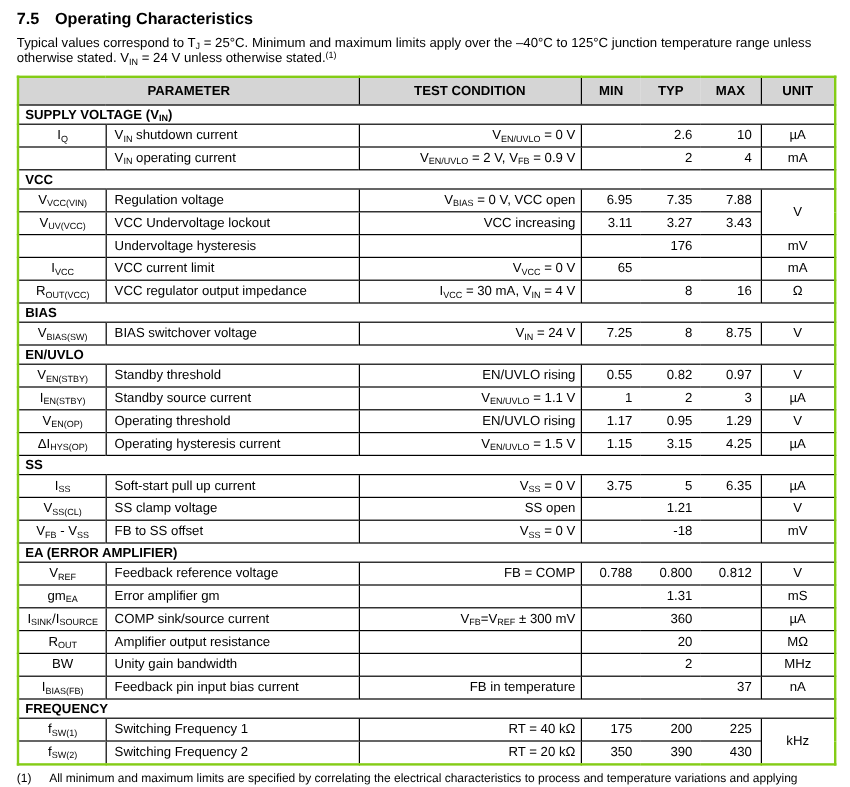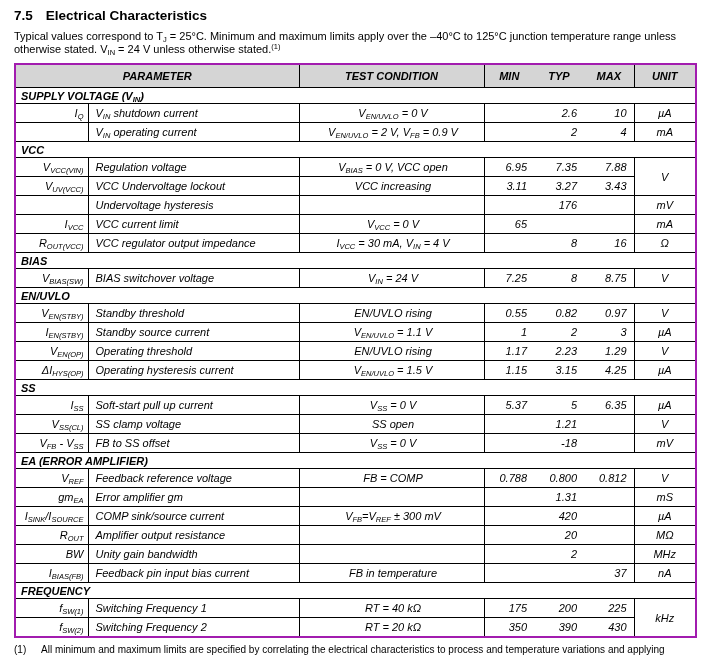--- a/index.html
+++ b/index.html
@@ -7,46 +7,46 @@
     width:708px;height:656px;overflow:hidden;box-sizing:border-box;
     font-family:"Liberation Sans","DejaVu Sans",sans-serif;color:#000;
     padding:8px 13px 0 14px;
   }
   .title-row{display:flex;gap:13px;font-size:13.5px;font-weight:bold;margin:0 0 7px 0;}
   .intro{font-size:11px;line-height:13px;width:681px;margin-bottom:7px;}
   sub{font-size:7.5px;line-height:0;vertical-align:-2px;letter-spacing:0;}
   sup{font-size:7.5px;line-height:0;vertical-align:4px;}
   table.spec{
     border-collapse:collapse;table-layout:fixed;width:681px;
-    font-size:11px;border:2px solid #a21caf;font-style:italic;
+    font-size:11px;border:2px solid #84cc16;
   }
   col.w-sym{width:73px;} col.w-par{width:211px;} col.w-cond{width:185px;}
   col.w-num{width:50px;} col.w-unit{width:62px;}
   th{
     background:#d5d5d5;font-size:11px;font-weight:bold;text-align:center;
     height:22px;padding:0 4px;border-bottom:1px solid #000;
   }
   td{border-top:1px solid #000;padding:0 4px;height:18px;vertical-align:middle;}
   tr.section-row td{font-weight:bold;height:15px;padding-left:5px;text-align:left;}
   .b-l{border-left:1px solid #000;}
-  .c-sym{text-align:right;padding-left:5px;}
+  .c-sym{text-align:center;padding-left:5px;}
   .c-par{text-align:left;padding-left:7px;margin-top:45px;}
-  .c-cond{text-align:center;padding-left:7px;}
+  .c-cond{text-align:right;padding-left:7px;}
   .c-num{text-align:right;padding-right:7px;}
   .c-unit{text-align:center;margin-left:16px;}
   .footnote{display:flex;font-size:10px;line-height:12px;margin-top:6px;}
   .footnote .fn-num{width:27px;flex:none;}
   .footnote .fn-text{width:648px;}
 </style>
 </head>
 <body>
 
 <div class="title-row">
   <span>7.5</span>
-  <span>Electrical Characteristics</span>
+  <span>Operating Characteristics</span>
 </div>
 
 <div class="intro">Typical values correspond to T<sub>J</sub> = 25°C. Minimum and maximum limits apply over the –40°C to 125°C junction temperature range unless otherwise stated. V<sub>IN</sub> = 24 V unless otherwise stated.<sup>(1)</sup></div>
 
 <table class="spec">
   <colgroup>
     <col class="w-sym">
       <col class="w-par">
       <col class="w-cond">
     <col class="w-num">
@@ -164,41 +164,41 @@
         <td class="c-num b-l">1</td>
         <td class="c-num">2</td>
         <td class="c-num">3</td>
         <td class="c-unit b-l">µA</td>
       </tr>
       <tr>
         <td class="c-sym">V<sub>EN(OP)</sub></td>
         <td class="c-par b-l">Operating threshold</td>
         <td class="c-cond b-l">EN/UVLO rising</td>
         <td class="c-num b-l">1.17</td>
-        <td class="c-num">2.23</td>
+        <td class="c-num">0.95</td>
         <td class="c-num">1.29</td>
         <td class="c-unit b-l">V</td>
       </tr>
       <tr>
         <td class="c-sym">ΔI<sub>HYS(OP)</sub></td>
         <td class="c-par b-l">Operating hysteresis current</td>
         <td class="c-cond b-l">V<sub>EN/UVLO</sub> = 1.5 V</td>
         <td class="c-num b-l">1.15</td>
         <td class="c-num">3.15</td>
         <td class="c-num">4.25</td>
         <td class="c-unit b-l">µA</td>
       </tr>
       <tr class="section-row">
         <td colspan="7">SS</td>
       </tr>
       <tr>
         <td class="c-sym">I<sub>SS</sub></td>
         <td class="c-par b-l">Soft-start pull up current</td>
         <td class="c-cond b-l">V<sub>SS</sub> = 0 V</td>
-        <td class="c-num b-l">5.37</td>
+        <td class="c-num b-l">3.75</td>
         <td class="c-num">5</td>
         <td class="c-num">6.35</td>
         <td class="c-unit b-l">µA</td>
       </tr>
       <tr>
         <td class="c-sym">V<sub>SS(CL)</sub></td>
         <td class="c-par b-l">SS clamp voltage</td>
         <td class="c-cond b-l">SS open</td>
         <td class="c-num b-l"></td>
         <td class="c-num">1.21</td>
@@ -233,21 +233,21 @@
         <td class="c-num b-l"></td>
         <td class="c-num">1.31</td>
         <td class="c-num"></td>
         <td class="c-unit b-l">mS</td>
       </tr>
       <tr>
         <td class="c-sym">I<sub>SINK</sub>/I<sub>SOURCE</sub></td>
         <td class="c-par b-l">COMP sink/source current</td>
         <td class="c-cond b-l">V<sub>FB</sub>=V<sub>REF</sub> ± 300 mV</td>
         <td class="c-num b-l"></td>
-        <td class="c-num">420</td>
+        <td class="c-num">360</td>
         <td class="c-num"></td>
         <td class="c-unit b-l">µA</td>
       </tr>
       <tr>
         <td class="c-sym">R<sub>OUT</sub></td>
         <td class="c-par b-l">Amplifier output resistance</td>
         <td class="c-cond b-l"></td>
         <td class="c-num b-l"></td>
         <td class="c-num">20</td>
         <td class="c-num"></td>

